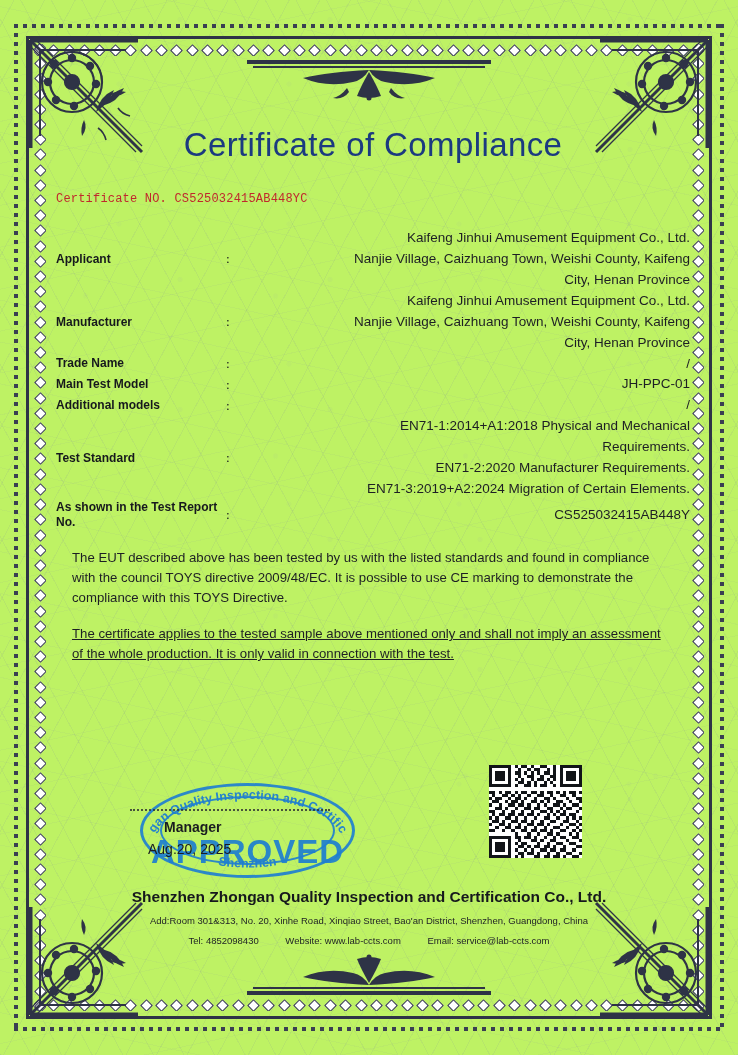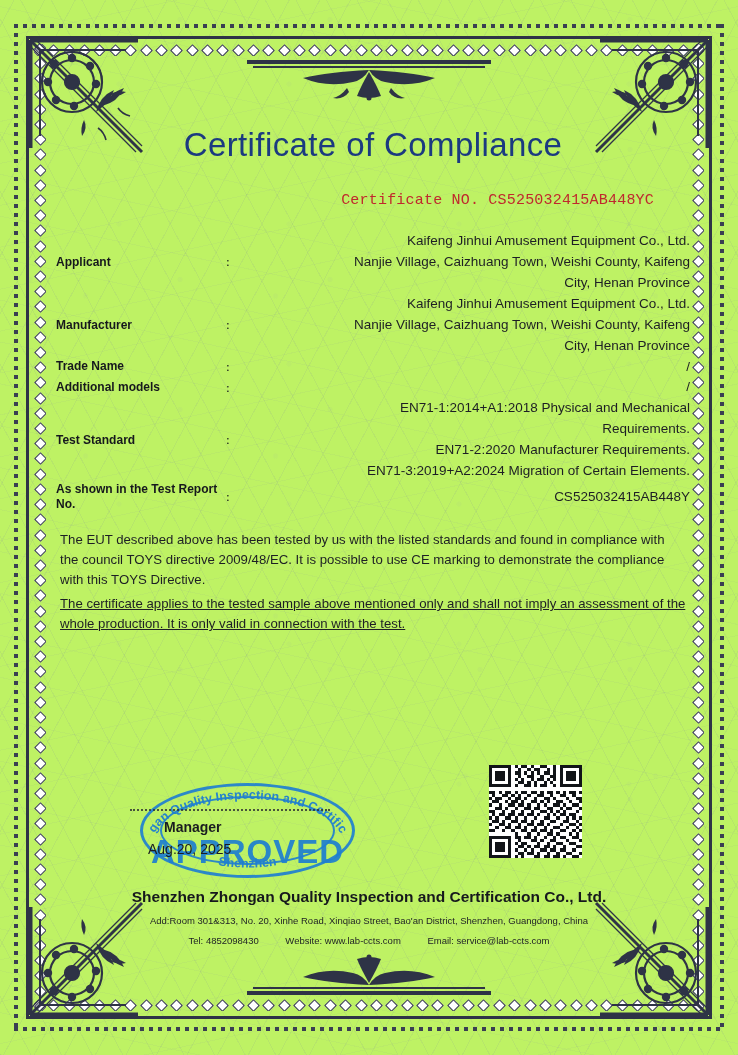--- a/index.html
+++ b/index.html
@@ -107,23 +107,23 @@
   .title {
     text-align: center;
     font-family: "Liberation Sans", sans-serif;
     font-size: 33px;
     color: #1b3a80;
     letter-spacing: 0.4px;
     margin: 6px 0 0 0;
     font-weight: 400;
   }
   .cert-no {
-    text-align: right;
+    text-align: left;
     font-family: "Liberation Mono", monospace;
-    font-size: 15px;
+    font-size: 12px;
     color: #c0282d;
     margin-top: 28px;
     padding-right: 36px;
     letter-spacing: 0.2px;
   }
 
   table.fields {
     margin-top: 22px;
     width: 100%;
     border-collapse: collapse;
@@ -158,21 +158,21 @@
   }
   td.val .line { display: block; }
 
   .paras {
     margin-top: 18px;
     font-family: "Liberation Sans", sans-serif;
     font-size: 13.2px;
     color: #1d1f24;
     line-height: 1.52;
   }
-  .paras p { margin: 4px; }
+  .paras p { margin: 16px; }
   .paras p + p { margin-top: 1px; text-decoration: underline; }
 
   
   .stamp-wrap {
     position: absolute;
     left: 140px;
     top: 783px;
     width: 215px;
     height: 95px;
   }
@@ -683,20 +683,27 @@
             <span class="line">Kaifeng Jinhui Amusement Equipment Co., Ltd.</span>
             <span class="line">Nanjie Village, Caizhuang Town, Weishi County, Kaifeng</span>
             <span class="line">City, Henan Province</span>
           </td>
         </tr>
         <tr>
           <td class="lbl">Trade Name</td>
           <td class="col">:</td>
           <td class="val">
             <span class="line">/</span>
+          </td>
+        </tr>
+        <tr>
+          <td class="lbl">Main Test Model</td>
+          <td class="col">:</td>
+          <td class="val">
+            <span class="line">JH-PPC-01</span>
           </td>
         </tr>
         <tr>
           <td class="lbl">Additional models</td>
           <td class="col">:</td>
           <td class="val">
             <span class="line">/</span>
           </td>
         </tr>
         <tr>

